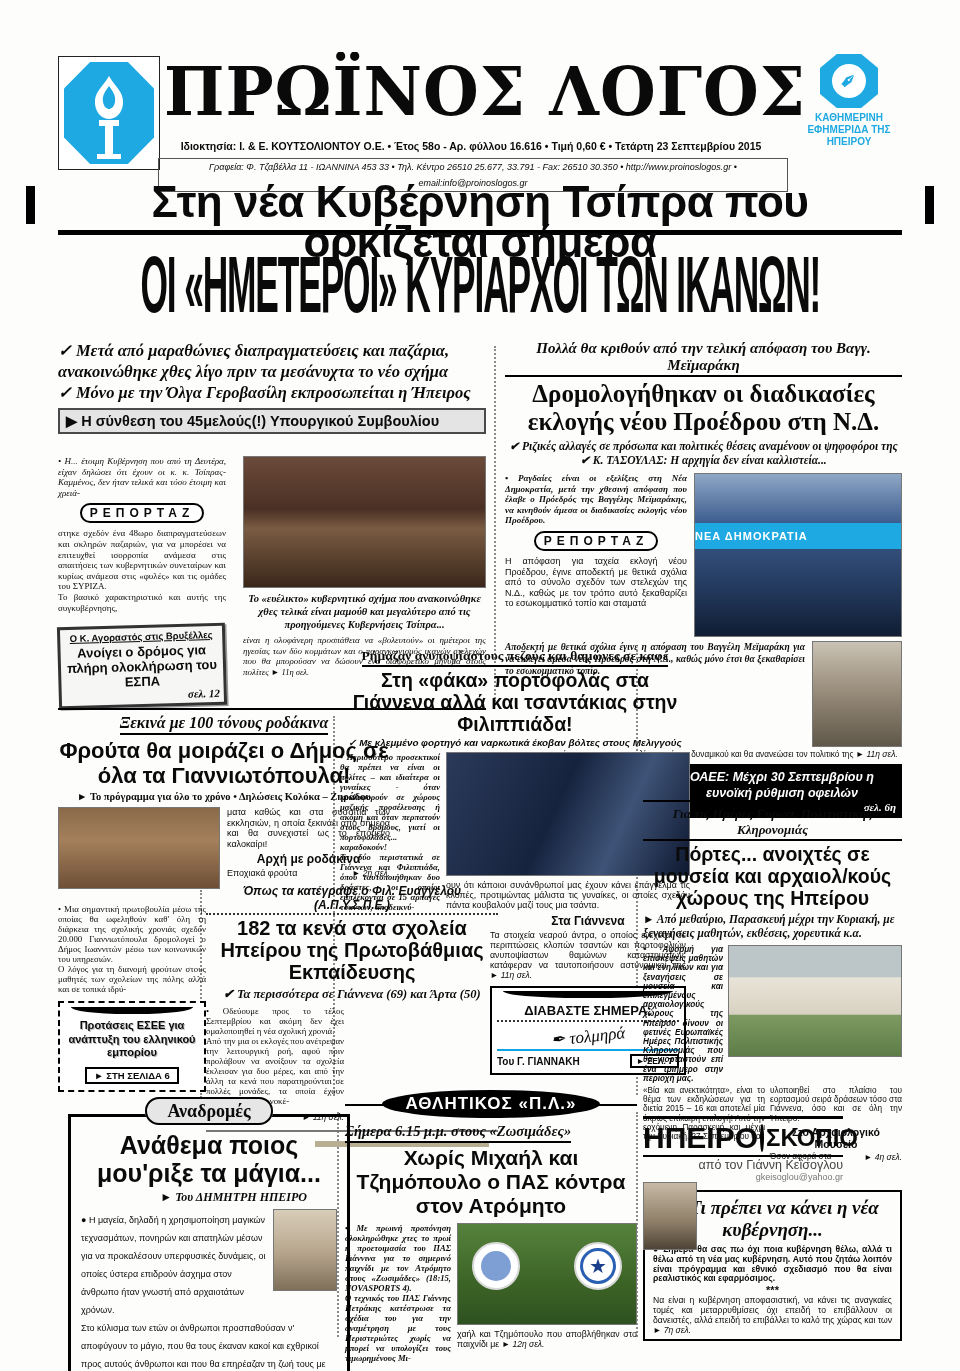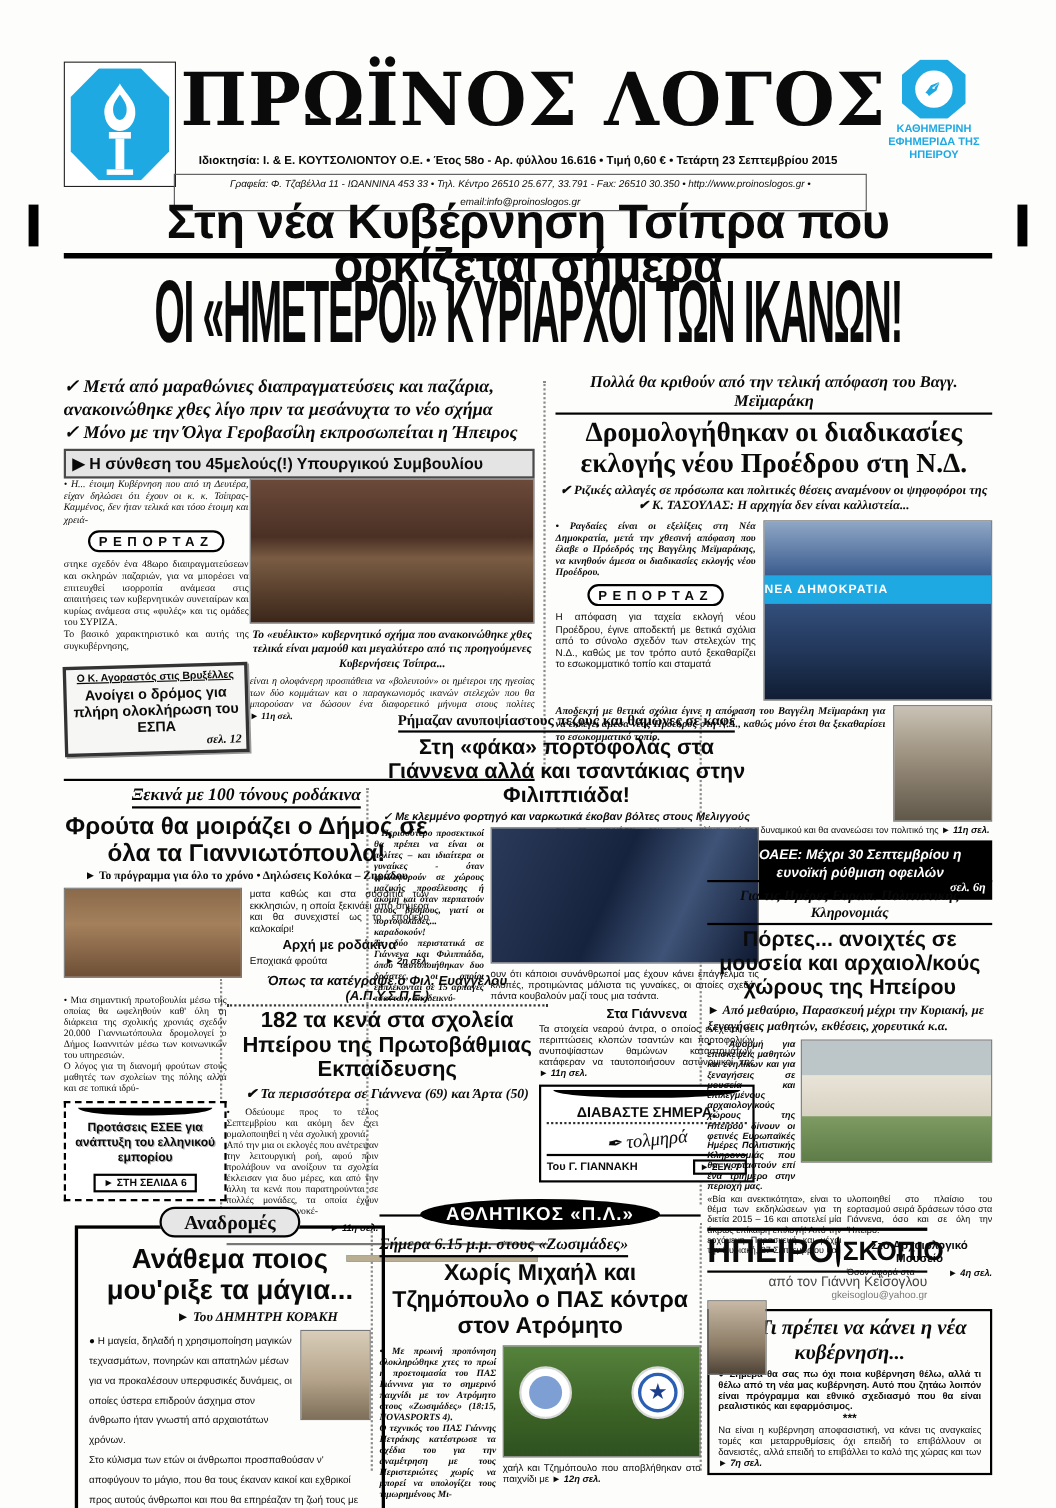--- a/index.html
+++ b/index.html
@@ -29,21 +29,21 @@
 
   
   .chk{font-family:"Liberation Serif",serif;font-weight:bold;font-style:italic;font-size:16.5px;line-height:21px;}
   .boxhead{background:#e4e4e4;border:2px solid #4a4a4a;font-weight:bold;font-size:14.5px;padding:3px 6px;}
   .reportaz{display:block;width:max-content;margin:5px auto;border:2px solid #000;border-radius:10px;
             padding:1px 8px;font-weight:bold;font-size:12px;letter-spacing:5px;background:#fff;}
   .b9{font-size:9px;line-height:10.6px;}
   .b88{font-size:8.8px;line-height:10px;}
   .b83{font-size:8.2px;line-height:9.2px;}
   .cap{font-family:"Liberation Serif",serif;font-weight:bold;font-style:italic;}
-  .ref{font-weight:bold;font-style:italic;font-size:8.5px;white-space:nowrap;}
+  .ref{font-weight:normal;font-style:italic;font-size:8.5px;white-space:nowrap;}
   .subh{font-weight:bold;font-size:12px;}
   .ku{display:inline-block;border-bottom:2px solid #000;padding-bottom:1px;}
   .kud{display:inline-block;border-bottom:2px dotted #333;padding-bottom:1px;}
 
   
   .espa{border:3px solid #333;background:#f6f6f4;transform:rotate(-1.6deg);box-shadow:1.5px 1.5px 0 #999;padding:3px 4px;}
   .oaee{background:#000;color:#fff;padding:5px 6px;}
   .dashbox{border:2px dashed #000;padding:4px 5px 6px;background:#fff;}
   .swoosh{height:7px;background:#000;border-radius:0 0 100% 100%/0 0 220% 220%;margin:0 6px 5px;}
   .chip{display:inline-block;border:2px solid #000;padding:1px 7px;font-weight:bold;font-size:9.5px;}
@@ -118,21 +118,21 @@
     <span class="kicker-main">Στη νέα Κυβέρνηση Τσίπρα που ορκίζεται σήμερα</span>
   </div>
   <div class="abs" style="left:58px;top:242px;width:844px;height:92px;display:flex;justify-content:center;">
     <span class="headline-main">ΟΙ «ΗΜΕΤΕΡΟΙ» ΚΥΡΙΑΡΧΟΙ ΤΩΝ ΙΚΑΝΩΝ!</span>
   </div>
 
   <div class="abs" style="left:58px;top:340px;width:428px;">
     <div class="chk">✓ Μετά από μαραθώνιες διαπραγματεύσεις και παζάρια, ανακοινώθηκε χθες λίγο πριν τα μεσάνυχτα το νέο σχήμα</div>
     <div class="chk">✓ Μόνο με την Όλγα Γεροβασίλη εκπροσωπείται η Ήπειρος</div>
     <div class="boxhead" style="margin-top:5px;">▶ Η σύνθεση του 45μελούς(!) Υπουργικού Συμβουλίου</div>
-    <div style="display:flex;gap:1px;margin-top:0;">
+    <div style="display:flex;gap:17px;margin-top:22px;">
       <div style="width:168px;flex:none;">
         <div class="serif b9 j pre" style="font-style:italic;">• Η... έτοιμη Κυβέρνηση που από τη Δευτέρα, είχαν δηλώσει ότι έχουν οι κ. κ. Τσίπρας- Καμμένος, δεν ήταν τελικά και τόσο έτοιμη και χρειά-</div>
         <span class="reportaz">ΡΕΠΟΡΤΑΖ</span>
         <div class="serif b9 j pre">στηκε σχεδόν ένα 48ωρο διαπραγματεύσεων και σκληρών παζαριών, για να μπορέσει να επιτευχθεί ισορροπία ανάμεσα στις απαιτήσεις των κυβερνητικών συνεταίρων και κυρίως ανάμεσα στις «φυλές» και τις ομάδες του ΣΥΡΙΖΑ.
 Το βασικό χαρακτηριστικό και αυτής της συγκυβέρνησης,</div>
         <div class="espa" style="margin-top:12px;">
           <div class="c" style="font-size:9.5px;font-weight:bold;text-decoration:underline;">Ο Κ. Αγοραστός στις Βρυξέλλες</div>
           <div class="c" style="font-size:13px;font-weight:bold;line-height:15px;margin-top:2px;">Ανοίγει ο δρόμος για πλήρη ολοκλήρωση του ΕΣΠΑ</div>
           <div style="text-align:right;font-size:11px;" class="bi serif">σελ. 12</div>
         </div>
@@ -251,21 +251,21 @@
         <div class="b88 j" style="margin-top:4px;">ουν ότι κάποιοι συνάνθρωποί μας έχουν κάνει επάγγελμα τις κλοπές, προτιμώντας μάλιστα τις γυναίκες, οι οποίες σχεδόν πάντα κουβαλούν μαζί τους μια τσάντα.</div>
       </div>
     </div>
     <div style="margin-left:150px;width:196px;">
       <div class="c subh" style="margin-top:2px;">Στα Γιάννενα</div>
       <div class="b88 j" style="margin-top:2px;"><span>Τα στοιχεία νεαρού άντρα, ο οποίος ενέχεται σε περιπτώσεις κλοπών τσαντών και πορτοφολιών ανυποψίαστων θαμώνων καταστημάτων, κατάφεραν να ταυτοποιήσουν αστυνομικοί της</span> <span class="ref">► 11η σελ.</span></div>
       <div style="border:2px solid #000;margin-top:6px;padding:3px 5px 5px;background:#fff;">
         <div class="swoosh"></div>
         <div class="c" style="font-weight:bold;font-size:13px;border-bottom:2px dotted #333;padding-bottom:2px;">ΔΙΑΒΑΣΤΕ ΣΗΜΕΡΑ:</div>
         <div class="c serif" style="font-style:italic;font-size:17px;transform:rotate(-6deg);margin:4px 0 2px;"><span>✒</span> <span>τολμηρά</span></div>
-        <div style="display:flex;justify-content:space-between;align-items:center;border-top:2px solid #000000;padding-top:3px;">
+        <div style="display:flex;justify-content:space-between;align-items:center;border-top:2px solid #0ea5e9;padding-top:3px;">
           <span style="font-weight:bold;font-size:10px;">Του Γ. ΓΙΑΝΝΑΚΗ</span>
           <span class="chip" style="font-size:8.5px;padding:0 4px;">► ΣΕΛ. 7</span>
         </div>
       </div>
     </div>
   </div>
 
   <div class="abs" style="left:643px;top:800px;width:259px;border-top:2px solid #000;padding-top:4px;">
     <div class="c">
       <span class="serif bi ku" style="font-size:13px;">Για τις Ημέρες Ευρωπ. Πολιτιστικής Κληρονομιάς</span>
@@ -287,21 +287,21 @@
         </div>
       </div>
     </div>
   </div>
 
   <div class="abs" style="left:68px;top:1114px;width:282px;border:3px solid #000;padding:14px 10px 5px;box-sizing:border-box;">
     <div class="abs" style="top:-16px;left:0;width:100%;text-align:center;">
       <span class="pill">Αναδρομές</span>
     </div>
     <div class="c" style="font-weight:bold;font-size:25px;line-height:28px;">Ανάθεμα ποιος μου'ριξε τα μάγια...</div>
-    <div class="serif bi" style="font-size:12px;text-align:right;margin:3px 30px 4px 0;">► Του ΔΗΜΗΤΡΗ ΚΟΡΑΚΗ</div>
+    <div class="serif bi" style="font-size:12px;text-align:right;margin:3px 30px 4px 0;">► Του ΔΗΜΗΤΡΗ ΗΠΕΙΡΟ</div>
     <div>
       <div class="ph ph-port" style="float:right;width:62px;height:80px;margin:0 0 3px 6px;"></div>
       <span class="b9 j pre" style="display:inline;">● Η μαγεία, δηλαδή η χρησιμοποίηση μαγικών τεχνασμάτων, πονηρών και απατηλών μέσων για να προκαλέσουν υπερφυσικές δυνάμεις, οι οποίες ύστερα επιδρούν άσχημα στον άνθρωπο ήταν γνωστή από αρχαιοτάτων χρόνων.
 Στο κύλισμα των ετών οι άνθρωποι προσπαθούσαν ν' αποφύγουν το μάγιο, που θα τους έκαναν κακοί και εχθρικοί προς αυτούς άνθρωποι και που θα επηρέαζαν τη ζωή τους με αρρώστιες και άλλες βλαβερές καταστάσεις.
 Παλιότερα οι κάτοικοι της πόλης μας φοβόντουσαν</span>
       
     </div>
   </div>
 
   <div class="abs" style="left:345px;top:1090px;width:292px;">

